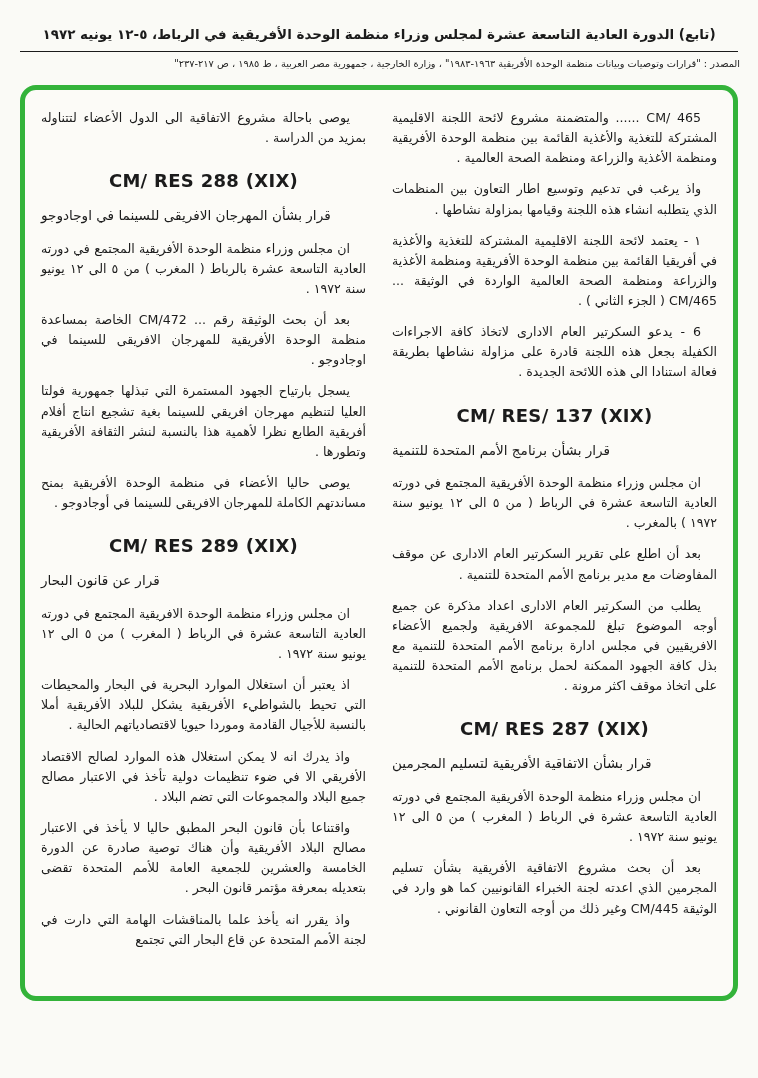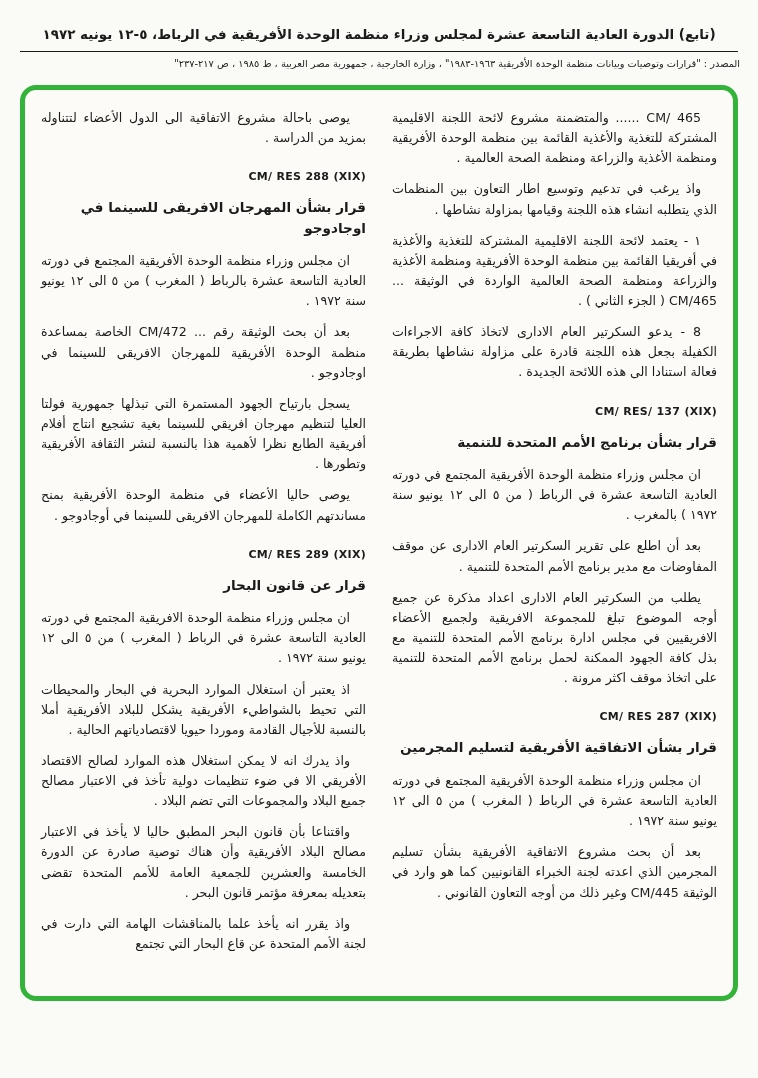--- a/index.html
+++ b/index.html
@@ -35,30 +35,30 @@
 
   .para {
     font-size: 12.6px;
     line-height: 1.6;
     text-align: justify;
     text-indent: 16px;
     margin-bottom: 11px;
   }
   .ref {
     direction: ltr;
-    text-align: right;
+    text-align: center;
     font-weight: 700;
-    font-size: 11px;
+    font-size: 18px;
     margin: 22px 0 14px;
     letter-spacing: 0.3px;
   }
   .heading {
     direction: rtl;
-    text-align: right;
-    font-weight: 700;
+    text-align: left;
+    font-weight: 400;
     font-size: 13.6px;
     margin: 4px 0 13px;
     line-height: 1.5;
   }
 
   
   .ftr { flex: 1; display: flex; align-items: center; justify-content: center; }
   .page-number { font-size: 15px; letter-spacing: 2px; }
 </style>
 </head>
@@ -71,21 +71,21 @@
     <hr class="hdr-rule">
     <div class="hdr-source">المصدر : "قرارات وتوصيات وبيانات منظمة الوحدة الأفريقية ١٩٦٣-١٩٨٣" ، وزارة الخارجية ، جمهورية مصر العربية ، ط ١٩٨٥ ، ص ٢١٧-٢٣٧"</div>
   </header>
 
   <main class="frame">
 
     <section class="column">
       <p class="para">CM/ 465 ...... والمتضمنة مشروع لائحة اللجنة الاقليمية المشتركة للتغذية والأغذية القائمة بين منظمة الوحدة الأفريقية ومنظمة الأغذية والزراعة ومنظمة الصحة العالمية .</p>
       <p class="para">واذ يرغب في تدعيم وتوسيع اطار التعاون بين المنظمات الذي يتطلبه انشاء هذه اللجنة وقيامها بمزاولة نشاطها .</p>
       <p class="para">١ - يعتمد لائحة اللجنة الاقليمية المشتركة للتغذية والأغذية في أفريقيا القائمة بين منظمة الوحدة الأفريقية ومنظمة الأغذية والزراعة ومنظمة الصحة العالمية الواردة في الوثيقة ... CM/465 ( الجزء الثاني ) .</p>
-      <p class="para">8 - يدعو السكرتير العام الادارى لاتخاذ كافة الاجراءات الكفيلة بجعل هذه اللجنة قادرة على مزاولة نشاطها بطريقة فعالة استنادا الى هذه اللائحة الجديدة .</p>
+      <p class="para">6 - يدعو السكرتير العام الادارى لاتخاذ كافة الاجراءات الكفيلة بجعل هذه اللجنة قادرة على مزاولة نشاطها بطريقة فعالة استنادا الى هذه اللائحة الجديدة .</p>
       <div class="ref">CM/ RES/ 137 (XIX)</div>
       <h3 class="heading">قرار بشأن برنامج الأمم المتحدة للتنمية</h3>
       <p class="para">ان مجلس وزراء منظمة الوحدة الأفريقية المجتمع في دورته العادية التاسعة عشرة في الرباط ( من ٥ الى ١٢ يونيو سنة ١٩٧٢ ) بالمغرب .</p>
       <p class="para">بعد أن اطلع على تقرير السكرتير العام الادارى عن موقف المفاوضات مع مدير برنامج الأمم المتحدة للتنمية .</p>
       <p class="para">يطلب من السكرتير العام الادارى اعداد مذكرة عن جميع أوجه الموضوع تبلغ للمجموعة الافريقية ولجميع الأعضاء الافريقيين في مجلس ادارة برنامج الأمم المتحدة للتنمية مع بذل كافة الجهود الممكنة لحمل برنامج الأمم المتحدة للتنمية على اتخاذ موقف اكثر مرونة .</p>
       <div class="ref">CM/ RES 287 (XIX)</div>
       <h3 class="heading">قرار بشأن الاتفاقية الأفريقية لتسليم المجرمين</h3>
       <p class="para">ان مجلس وزراء منظمة الوحدة الأفريقية المجتمع في دورته العادية التاسعة عشرة في الرباط ( المغرب ) من ٥ الى ١٢ يونيو سنة ١٩٧٢ .</p>
       <p class="para">بعد أن بحث مشروع الاتفاقية الأفريقية بشأن تسليم المجرمين الذي اعدته لجنة الخبراء القانونيين كما هو وارد في الوثيقة CM/445 وغير ذلك من أوجه التعاون القانوني .</p>
     </section>

